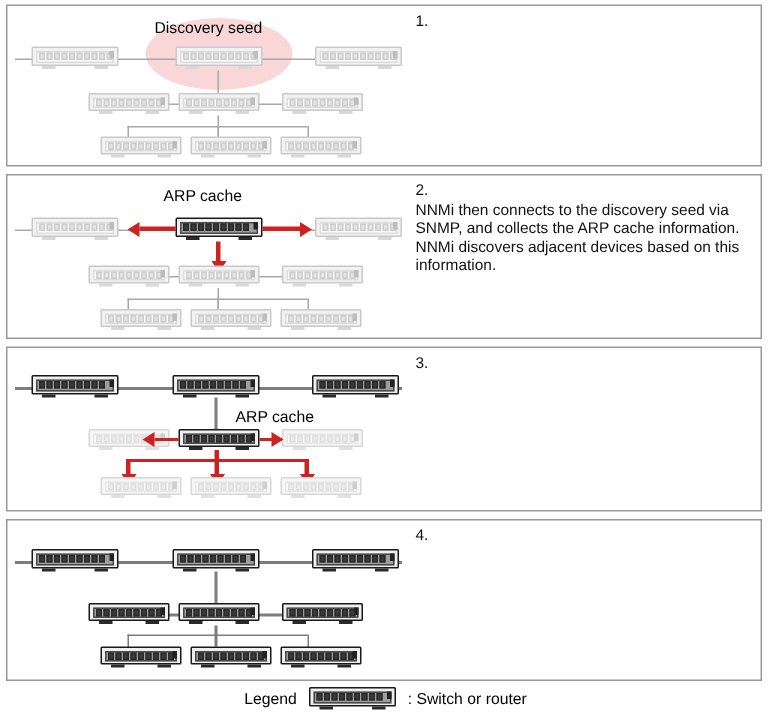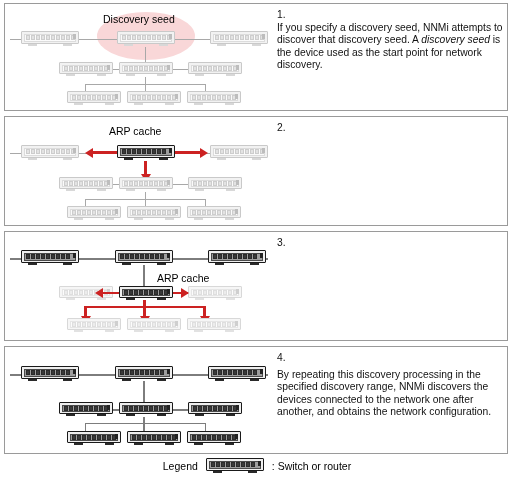--- a/index.html
+++ b/index.html
@@ -351,21 +351,20 @@
               </span>
             </div>
           <div class="led"></div>
           <div class="foot l"></div>
             <div class="foot r"></div>
         </div>
       </div>
 
       <div class="desc">
         <span class="num">1.</span>
-        <span class="body"><span>If you specify a discovery seed, NNMi attempts to discover that discovery seed. A </span><i>discovery seed</i><span> is the device used as the start point for network discovery.</span></span>
       </div>
 
     </div>
   </div>
 
   <div class="panel" id="panel-2">
     <div class="panel-inner">
 
       <div class="diagram">
         <div class="callout" style="left:104px;top:8px;">ARP cache</div>
@@ -561,20 +560,21 @@
               </span>
             </div>
           <div class="led"></div>
           <div class="foot l"></div>
             <div class="foot r"></div>
         </div>
       </div>
 
       <div class="desc">
         <span class="num">2.</span>
+        <span class="body">NNMi then connects to the discovery seed via SNMP, and collects the ARP cache information. NNMi discovers adjacent devices based on this information.</span>
       </div>
 
     </div>
   </div>
 
   <div class="panel" id="panel-3">
     <div class="panel-inner">
 
       <div class="diagram">
 
@@ -966,21 +966,20 @@
               </span>
             </div>
           <div class="led"></div>
           <div class="foot l"></div>
             <div class="foot r"></div>
         </div>
       </div>
 
       <div class="desc">
         <span class="num gap-num">4.</span>
-        <span class="body">By repeating this discovery processing in the specified discovery range, NNMi discovers the devices connected to the network one after another, and obtains the network configuration.</span>
       </div>
 
     </div>
   </div>
 
   <div class="legend">
     <span class="lg-label">Legend</span>
     <span class="lg-dev">
       <span class="dev on" style="left:0;top:0;">
         <span class="body-box" style="display:block;"></span>

